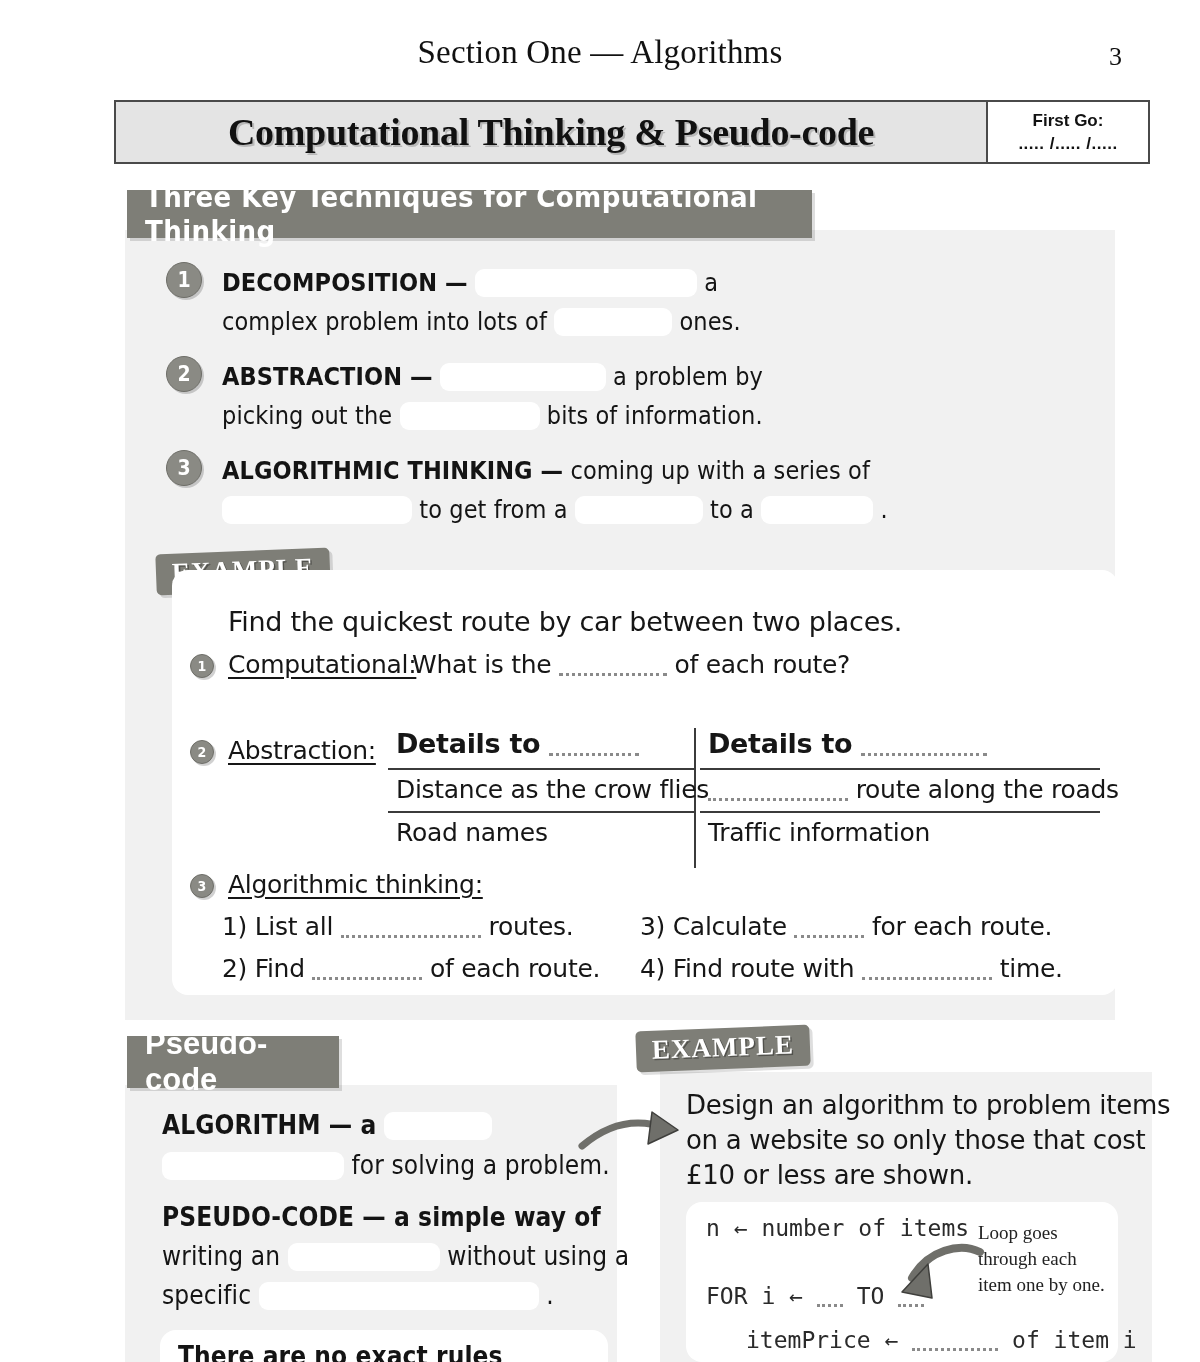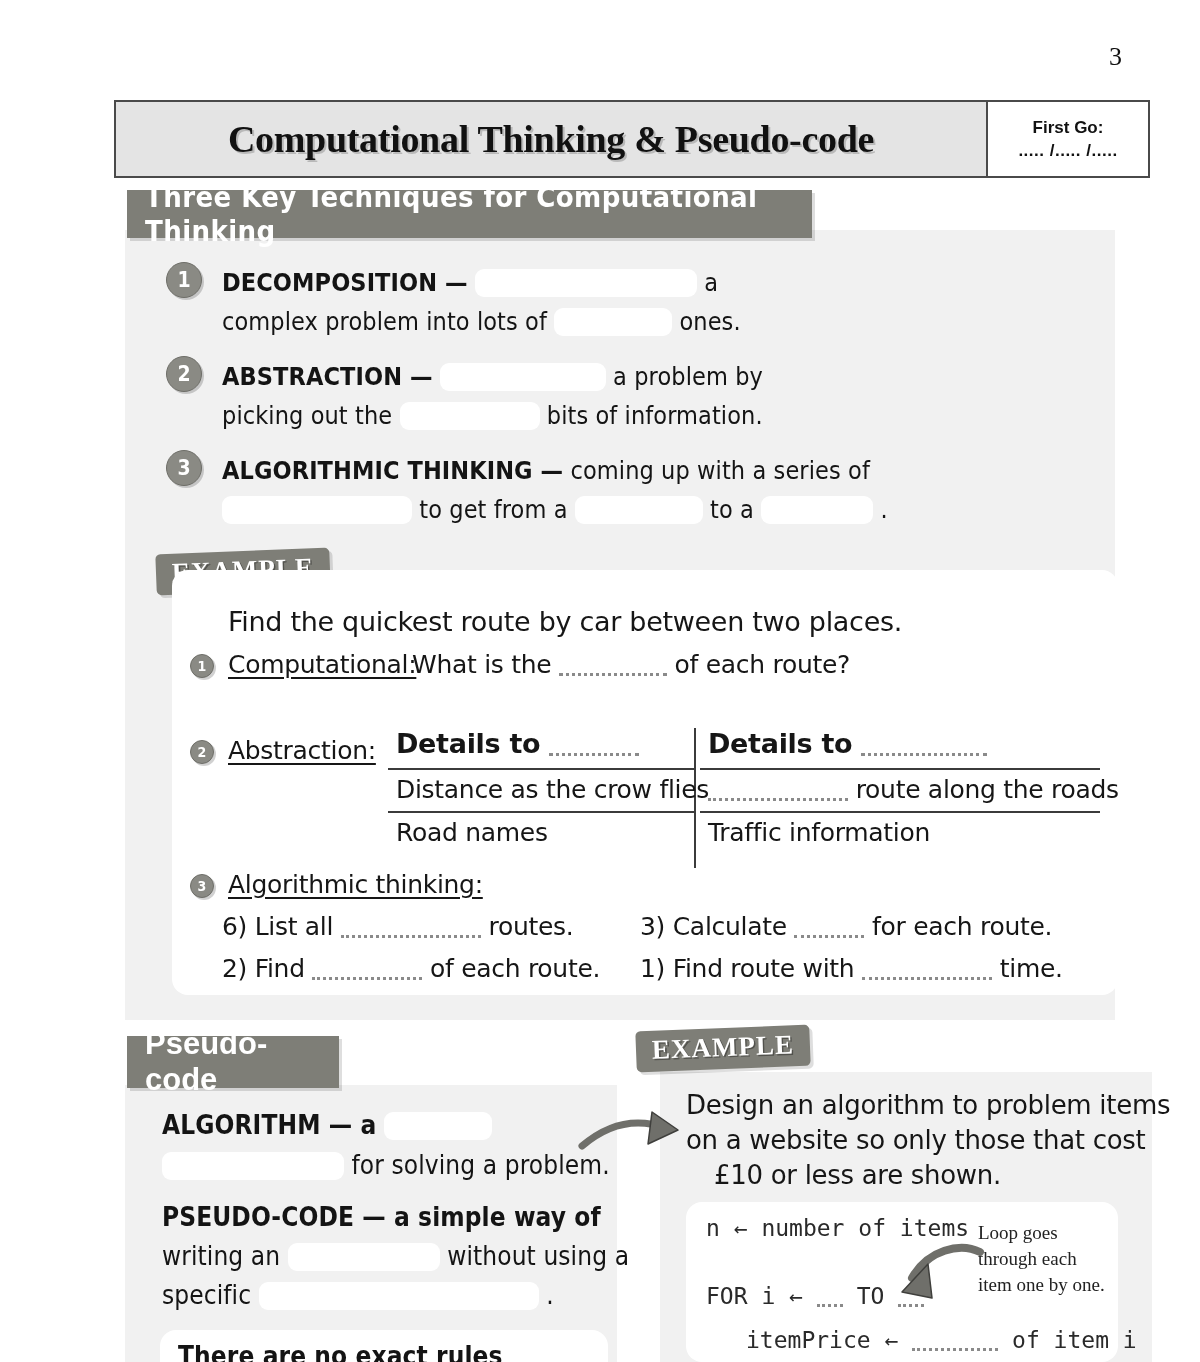--- a/index.html
+++ b/index.html
@@ -21,21 +21,21 @@
     font-size:33px;letter-spacing:.2px;color:#111;
   }
   .pagenum{
     position:absolute;right:78px;top:42px;
     font-family:"Liberation Serif", serif;
     font-size:26px;color:#111;
   }
 
   
   .titlebar{
-    position:absolute;left:114px;top:100px;width:1036px;height:78px;
+    position:absolute;left:114px;top:100px;width:1036px;height:64px;
     border:2px solid #4a4a4a;background:#e4e4e4;
     box-sizing:border-box;display:flex;
   }
   .titlebar .tname{
     flex:1;display:flex;align-items:center;justify-content:center;
     font-family:"Liberation Serif", serif;
     font-weight:bold;font-size:38px;letter-spacing:-.3px;
     color:#111;
     text-shadow:2px 2px 0 #b9b9b9;
   }
@@ -146,20 +146,21 @@
     font-size:19px;color:#222;line-height:26px;
   }
 
   .arrow{position:absolute;}
 </style>
 </head>
 <body>
 
 <div class="page">
 
+  <div class="runhead">Section One — Algorithms</div>
   <div class="pagenum">3</div>
 
   <div class="titlebar">
     <div class="tname">Computational Thinking &amp; Pseudo-code</div>
     <div class="firstgo">
       <div class="fg-lbl">First Go:</div>
       <div class="fg-date">..... /..... /.....</div>
     </div>
   </div>
 
@@ -244,36 +245,36 @@
     <span>route along the roads</span>
   </div>
 
   <div class="hw hw-abs" style="left:396px;top:818px;">Road names</div>
   <div class="hw hw-abs" style="left:708px;top:818px;">Traffic information</div>
 
   <div class="num small" style="position:absolute;left:190px;top:874px;">3</div>
   <div class="hw hw-abs ul" style="left:228px;top:870px;">Algorithmic thinking:</div>
 
   <div class="hw hw-abs" style="left:222px;top:912px;">
-    <span>6) List all</span>
+    <span>1) List all</span>
     <span class="dots" style="width:140px;"></span>
     <span>routes.</span>
   </div>
   <div class="hw hw-abs" style="left:222px;top:954px;">
     <span>2) Find</span>
     <span class="dots" style="width:110px;"></span>
     <span>of each route.</span>
   </div>
   <div class="hw hw-abs" style="left:640px;top:912px;">
     <span>3) Calculate</span>
     <span class="dots" style="width:70px;"></span>
     <span>for each route.</span>
   </div>
   <div class="hw hw-abs" style="left:640px;top:954px;">
-    <span>1) Find route with</span>
+    <span>4) Find route with</span>
     <span class="dots" style="width:130px;"></span>
     <span>time.</span>
   </div>
 
   <div class="sec-body" style="left:125px;top:1085px;width:492px;height:277px;"></div>
 
   <div class="banner" style="left:127px;top:1036px;width:212px;height:52px;padding:0 18px;font-size:31px;font-weight:bold;">
     <span>Pseudo-code</span>
   </div>
 
@@ -302,21 +303,21 @@
 
   <div class="exbox" style="left:160px;top:1330px;width:448px;height:60px;"></div>
   <div class="kt-line" style="left:178px;top:1341px;font-size:26px;font-weight:bold;overflow:hidden;">There are no exact rules</div>
 
   <div class="sec-body" style="left:660px;top:1072px;width:492px;height:290px;"></div>
 
   <div class="extag" style="left:636px;top:1028px;">EXAMPLE</div>
 
   <div class="hw hw-abs" style="left:686px;top:1090px;font-size:26px;">Design an algorithm to problem items</div>
   <div class="hw hw-abs" style="left:686px;top:1125px;font-size:26px;">on a website so only those that cost</div>
-  <div class="hw hw-abs" style="left:686px;top:1160px;font-size:26px;margin-left:28px;">£10 or less are shown.</div>
+  <div class="hw hw-abs" style="left:686px;top:1160px;font-size:26px;">£10 or less are shown.</div>
 
   <svg class="arrow" style="left:576px;top:1106px;" width="120" height="60" viewBox="0 0 120 60">
     <path d="M6,40 C34,16 62,12 90,22" stroke="#6f6f6a" stroke-width="7" fill="none" stroke-linecap="round"></path>
     <path d="M76,6 L102,24 L72,38 Z" fill="#6f6f6a" stroke="#3f3f3c" stroke-width="1.5" stroke-linejoin="round"></path>
   </svg>
 
   <div class="exbox" style="left:686px;top:1202px;width:432px;height:160px;"></div>
 
   <div class="code" style="position:absolute;left:706px;top:1215px;">n ← number of items</div>
 

